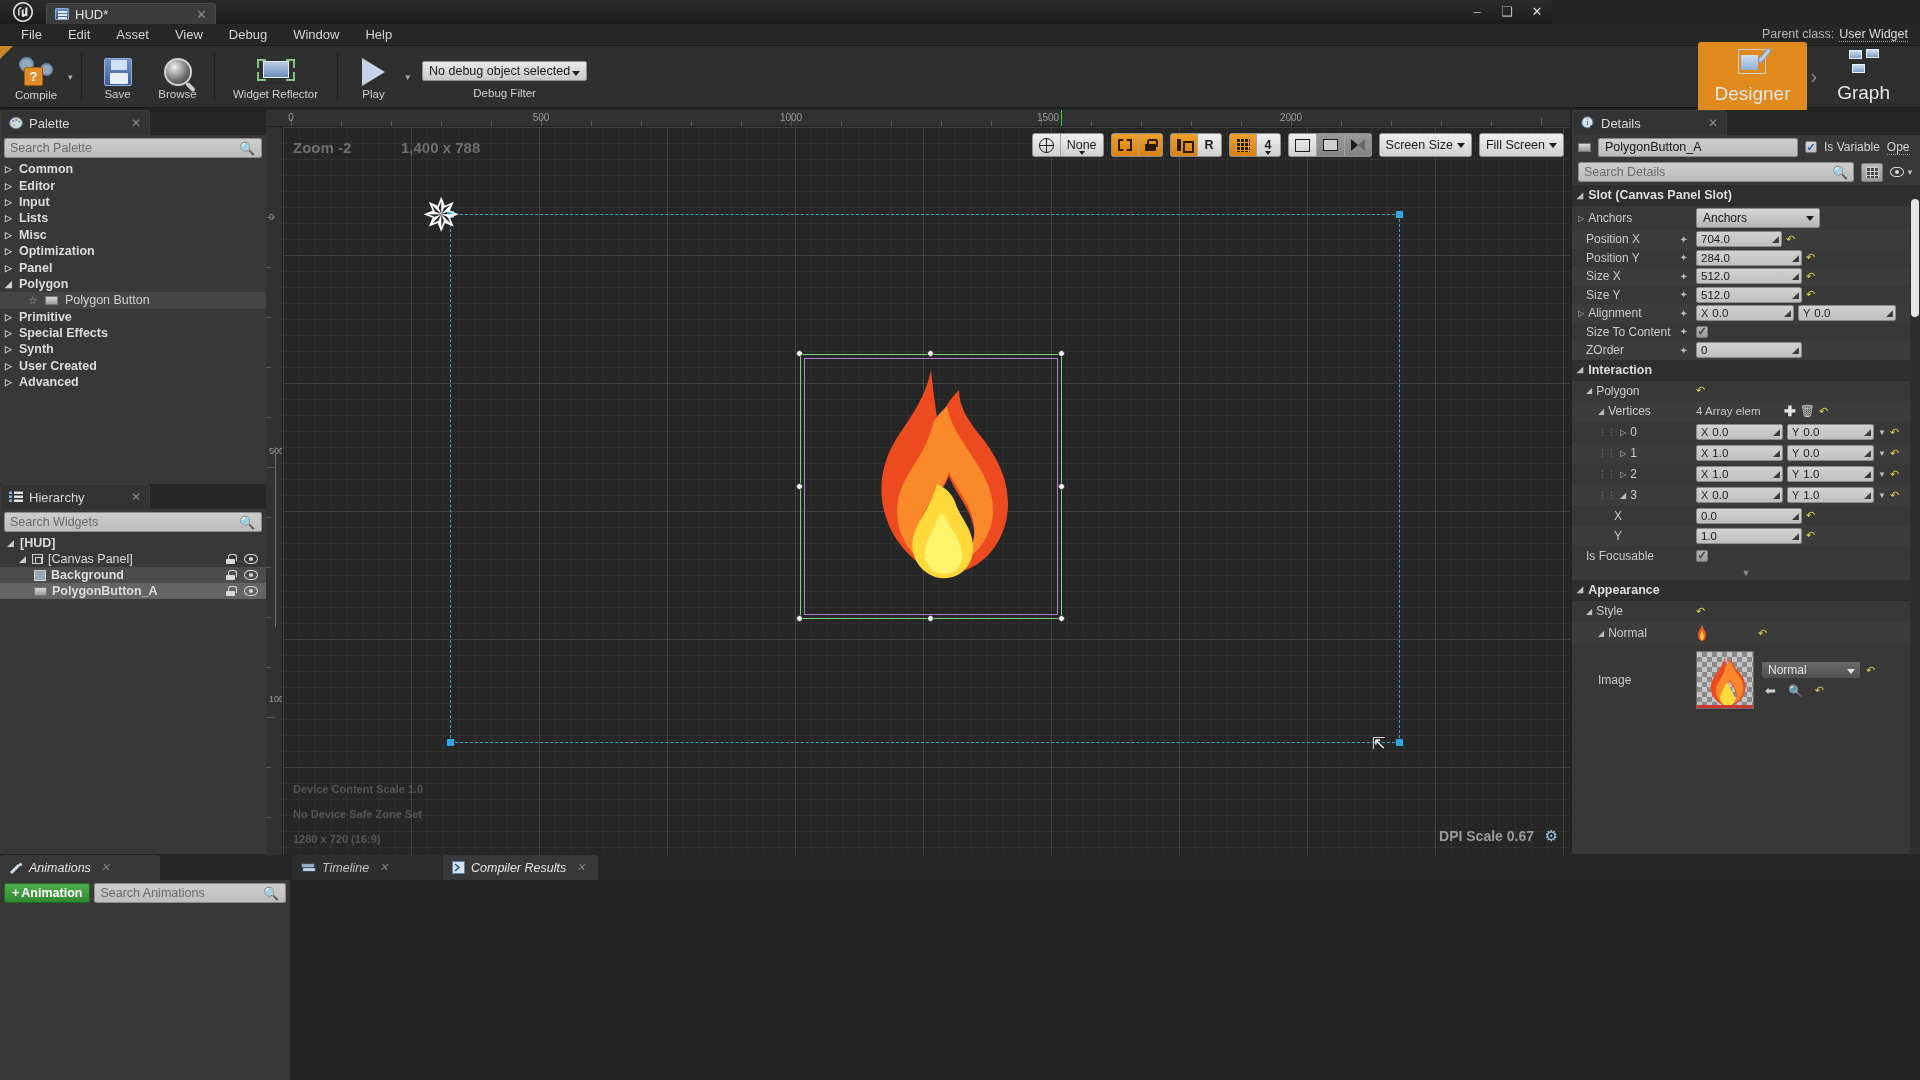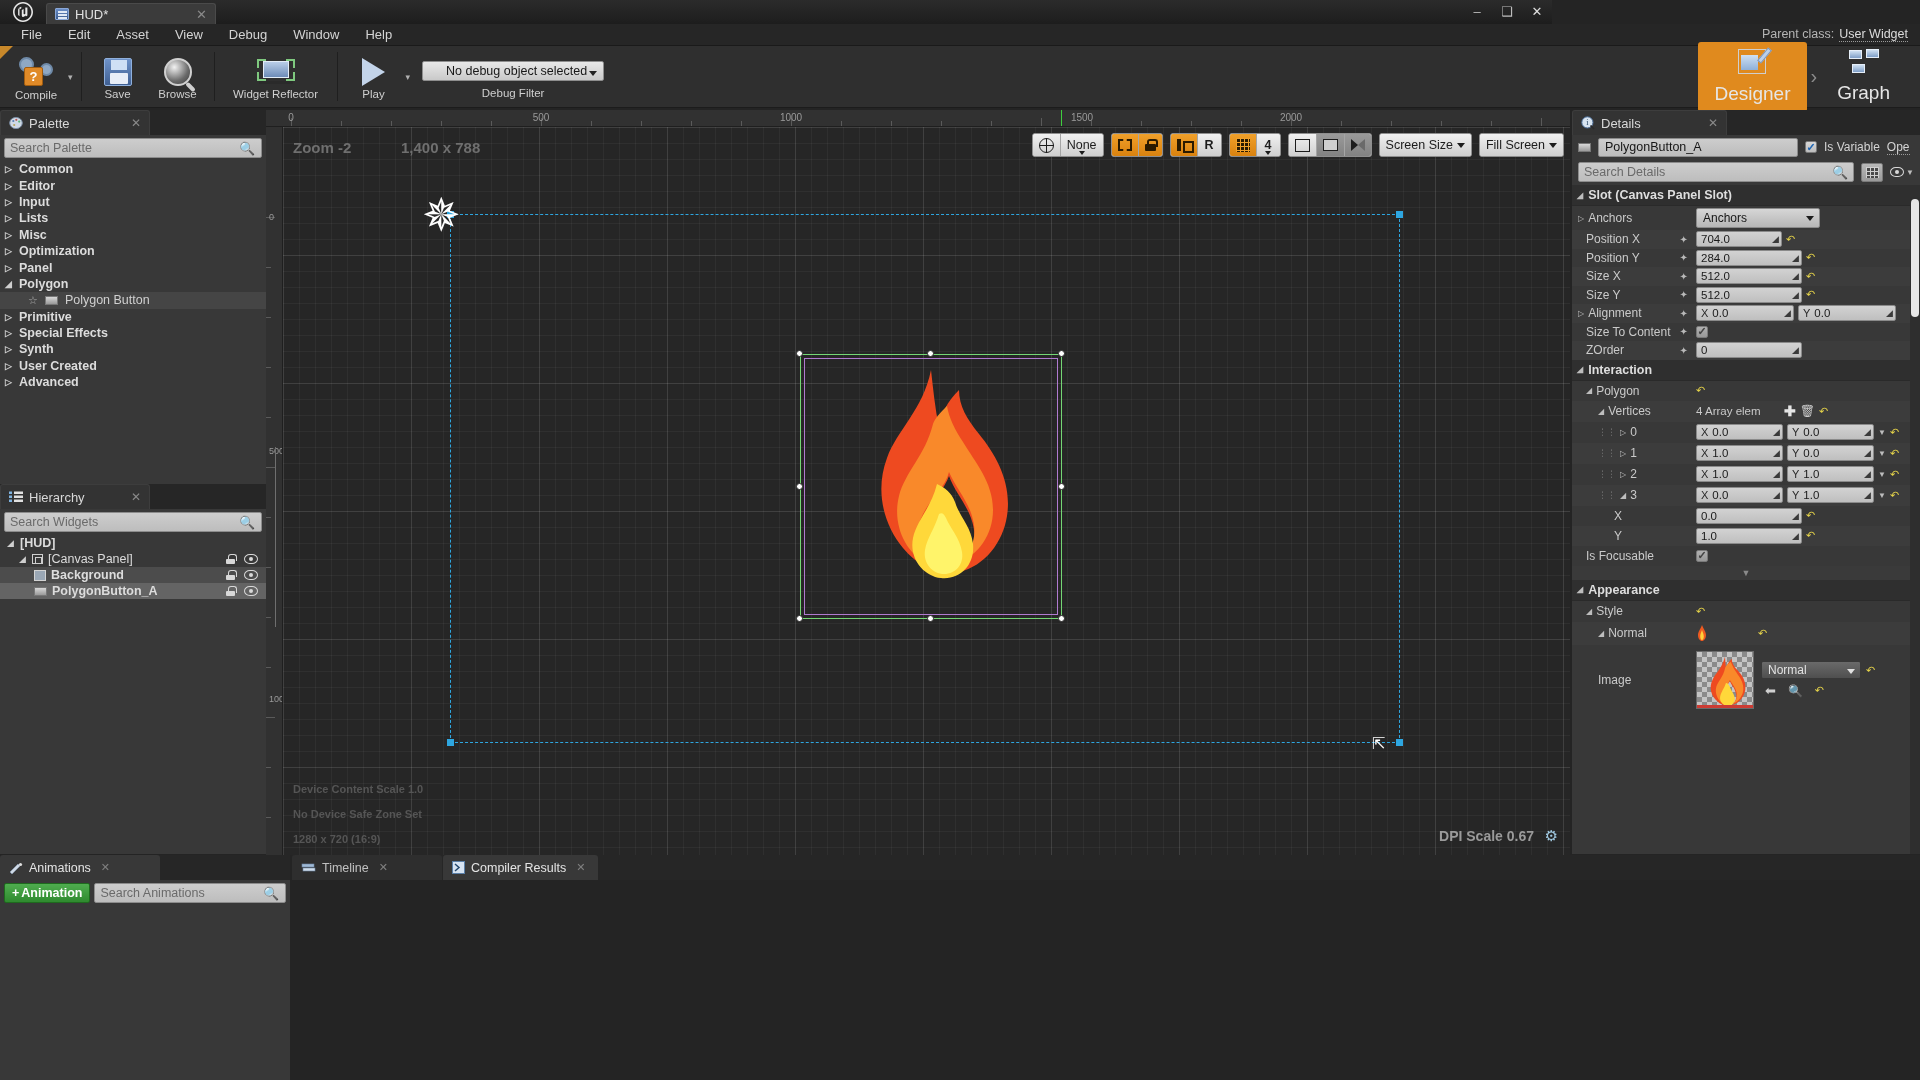--- a/index.html
+++ b/index.html
@@ -104,21 +104,21 @@
   }
   .icon-reflector .base { position:absolute; left:2px; bottom:2px; width:34px; height:3px; background:#2a2a2a; }
   .icon-reflector .br { position:absolute; width:9px; height:9px; border:2px solid #7fc97f; }
   .icon-play {
     width: 0; height: 0; border-left: 23px solid #c3d4ea;
     border-top: 14px solid transparent; border-bottom: 14px solid transparent;
   }
   .dbg-wrap { display:flex; flex-direction:column; align-items:center; justify-content:center; padding-top:6px; }
   .dbg-select {
     background: linear-gradient(180deg,#e8e8e8,#c9c9c9); border:1px solid #8e8e8e; border-radius:2px;
-    color:#171717; font-size:12.5px; padding: 2px 16px 2px 23px; position:relative; min-width:130px;
+    color:#171717; font-size:12.5px; padding: 2px 16px 2px 6px; position:relative; min-width:130px;
   }
   .dbg-select:after {
     content:''; position:absolute; right:6px; top:9px;
     border-left:4px solid transparent; border-right:4px solid transparent; border-top:5px solid #222;
   }
   .dbg-cap { font-size: 11.5px; color: #cfcfcf; margin-top: 6px; }
 
   .mode-group { margin-left: auto; display: flex; align-items: center; gap: 0; padding-right: 14px; }
   .mode-btn {
     display: flex; align-items: center; gap: 9px; padding: 7px 16px; border-radius: 3px;
@@ -297,21 +297,21 @@
     position: relative;
   }
   .thumb-checker .redbar { position: absolute; left: 0; bottom: 0; width: 100%; height: 3px; background: #cc3b33; }
 
   .expander-bar { height: 14px; background: #3a3a3a; display: flex; align-items: center; justify-content: center; color: #8a8a8a; font-size: 9px; }
 
   
   .bottom-tabbar { height: 25px; background: #262626; display: flex; align-items: flex-end; gap: 1px; }
   .btab {
     height: 25px; background: #2e2e2e; display: flex; align-items: center; gap: 6px; padding: 0 9px;
-    font-size: 12.5px; color: #c0c0c0; border-top-left-radius: 3px; border-top-right-radius: 3px;
+    font-size: 12.5px; color: #c0c0c0; border-top-left-radius: 3px; border-top-right-radius: 3px; font-style: italic;
   }
   .btab.active { background: #383838; color: #e4e4e4; }
   .btab .x { color: #808080; font-size: 11px; margin-left: 4px; }
   .addanim {
     background: linear-gradient(180deg,#4fad4f,#2f8a2f); border: 1px solid #1e6b1e; border-radius: 2px;
     color: #fff; font-size: 12.5px; font-weight: bold; padding: 2px 7px; display: flex; align-items: center; gap: 2px;
   }
   .clearbtn { color: #b8b8b8; font-size: 12.5px; }
   .scrollbar-v { position: absolute; background: #2e2e2e; }
   .scrollbar-v .thumb { position: absolute; left: 1px; width: 8px; background: #e6e6e6; border-radius: 4px; }
@@ -579,21 +579,21 @@
     <div class="rtick" style="left:1025px;height:8px;"></div>
       <div class="rtick" style="left:1075px;height:5px;"></div>
     <div class="rtick" style="left:1125px;height:5px;"></div>
       <div class="rtick" style="left:1175px;height:5px;"></div>
     <div class="rtick" style="left:1225px;height:5px;"></div>
       <div class="rtick" style="left:1275px;height:8px;"></div>
     <div class="rtick" style="left:795px;height:17px;background:#3ecf3e;"></div>
     <div class="rlabel" style="left:25px;">0</div>
     <div class="rlabel" style="left:275px;">500</div>
     <div class="rlabel" style="left:525px;">1000</div>
-    <div class="rlabel" style="left:816px;">1500</div>
+    <div class="rlabel" style="left:782px;">1500</div>
     <div class="rlabel" style="left:1025px;">2000</div>
   </div>
 
   <div class="ruler-v" style="left:266px;top:127px;width:17px;height:728px;">
     <div class="vtick" style="top:90px;width:9px;"></div>
     <div class="vtick" style="top:140px;width:5px;"></div>
       <div class="vtick" style="top:190px;width:5px;"></div>
     <div class="vtick" style="top:240px;width:5px;"></div>
       <div class="vtick" style="top:290px;width:5px;"></div>
     <div class="vtick" style="top:340px;width:9px;"></div>

